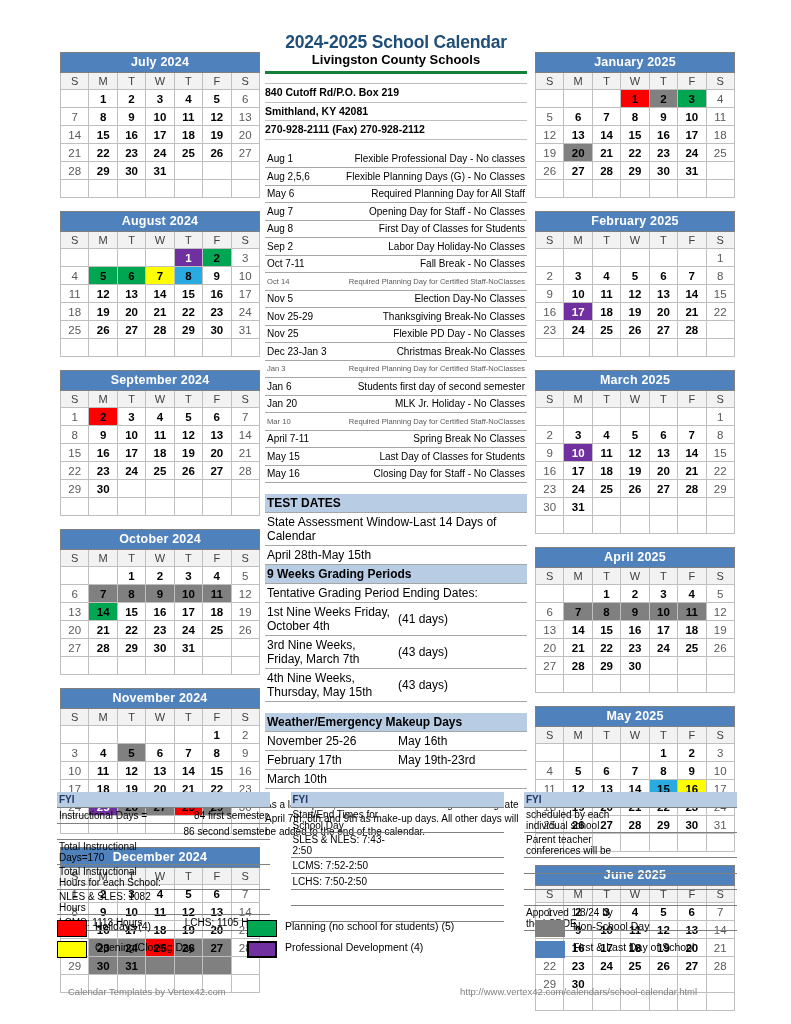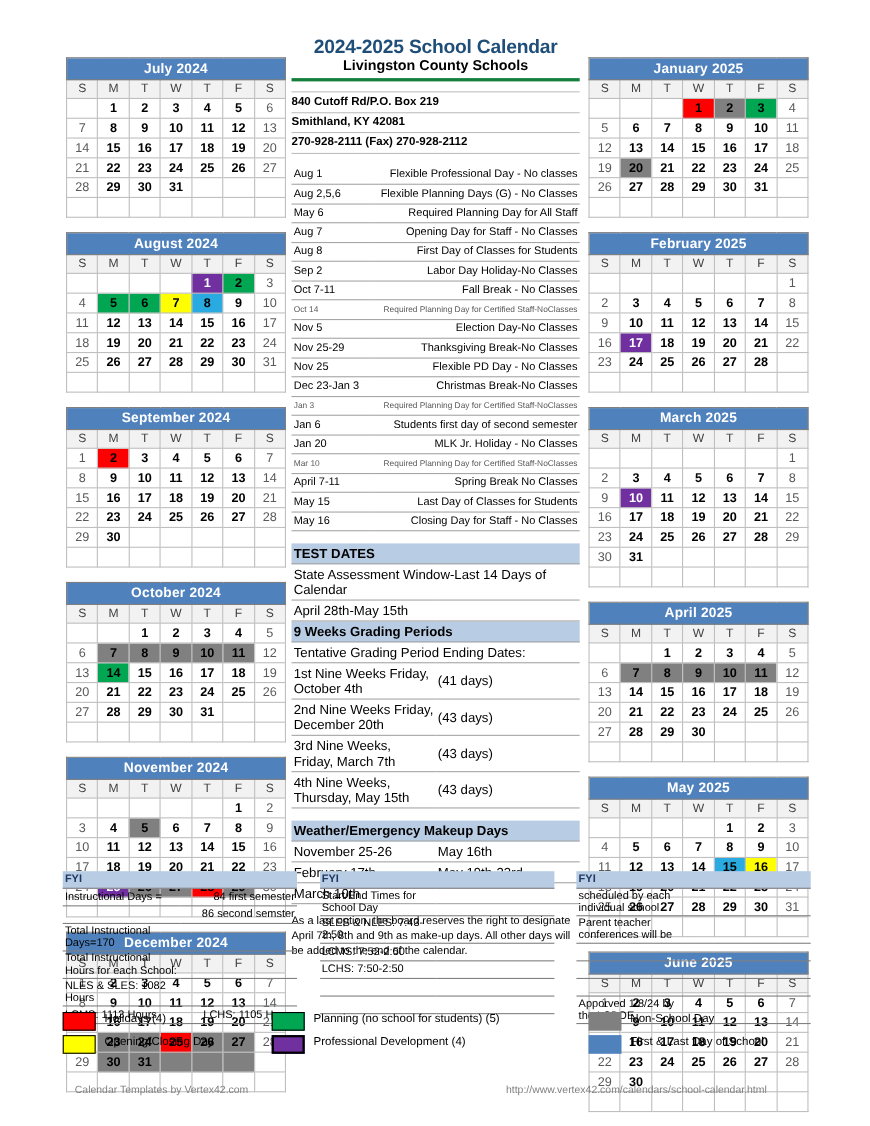--- a/index.html
+++ b/index.html
@@ -633,24 +633,20 @@
             <td class="hdr" colspan="2">9 Weeks Grading Periods</td>
           </tr>
         <tr>
             <td class="plain" colspan="2">Tentative Grading Period Ending Dates:</td>
           </tr>
       </tbody>
       <tbody id="grading-body">
           <tr>
             <td class="plain" style="width:192px">1st Nine Weeks Friday, October 4th</td>
             <td class="plain" style="text-align:left">(41 days)</td>
-          </tr>
-          <tr>
-            <td class="plain" style="width:192px">2nd Nine Weeks Friday, December 20th</td>
-            <td class="plain" style="text-align:left">(43 days)</td>
           </tr>
           <tr>
             <td class="plain" style="width:192px">3rd Nine Weeks, Friday, March 7th</td>
             <td class="plain" style="text-align:left">(43 days)</td>
           </tr>
           <tr>
             <td class="plain" style="width:192px">4th Nine Weeks, Thursday, May 15th</td>
             <td class="plain" style="text-align:left">(43 days)</td>
           </tr>
         </tbody>

